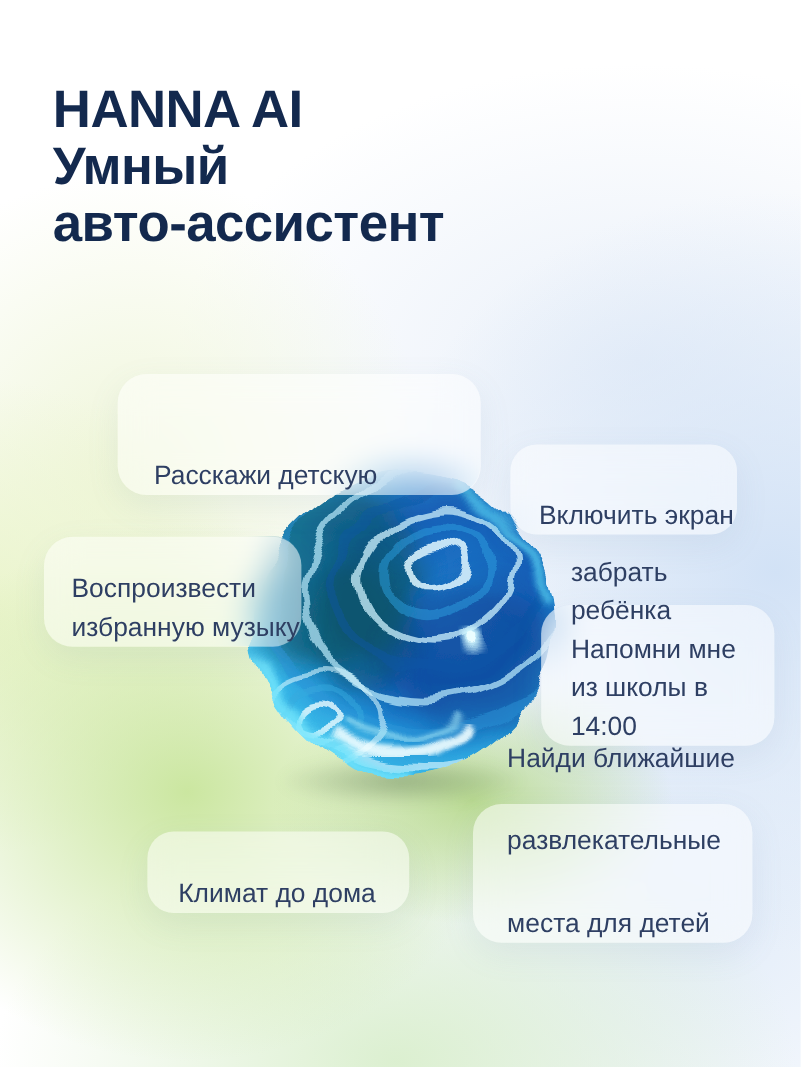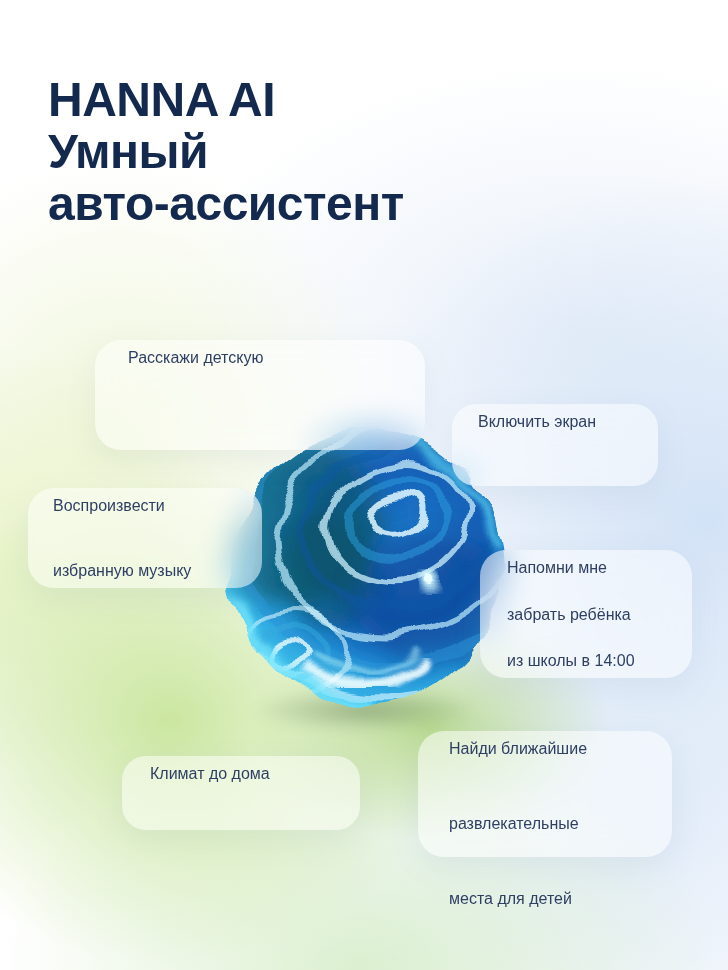--- a/index.html
+++ b/index.html
@@ -30,22 +30,22 @@
     filter:blur(6px);
   }
   .orb{position:absolute;left:216px;top:420px;z-index:2;}
   .bubble{
     position:absolute;z-index:3;box-sizing:border-box;
     border-radius:26px;
     background:rgba(255,255,255,.5);
     -webkit-backdrop-filter:blur(16px) saturate(1.05);
     backdrop-filter:blur(16px) saturate(1.05);
     box-shadow:0 10px 30px rgba(110,140,165,.10);
-    color:#2e3f63;font-size:16px;line-height:35px;
-    display:flex;flex-direction:column;justify-content:space-between;
+    color:#2e3f63;font-size:24px;line-height:35px;
+    display:flex;flex-direction:column;justify-content:flex-end;margin-left:12px;
   }
   .bubble .ln{display:block;}
   .b-tell-story{left:95px;top:340px;width:330px;height:110px;padding-left:33px;}
   .b-screen{left:452px;top:404px;width:206px;height:82px;padding-left:26px;border-radius:24px;}
   .b-music{left:28px;top:488px;width:234px;height:100px;padding-left:25px;}
   .b-reminder{left:480px;top:550px;width:212px;height:128px;padding-left:27px;}
   .b-climate{left:58px;top:640px;width:234px;height:100px;padding-left:24px;}
   .b-route{left:122px;top:756px;width:238px;height:74px;padding-left:28px;border-radius:24px;}
   .b-places{left:418px;top:731px;width:254px;height:126px;padding-left:31px;gap:40px;}
 </style>
@@ -131,22 +131,22 @@
   <div class="bubble b-screen">
     <span class="ln">Включить экран</span>
   </div>
 
   <div class="bubble b-music">
     <span class="ln">Воспроизвести</span>
     <span class="ln">избранную музыку</span>
   </div>
 
   <div class="bubble b-reminder">
+    <span class="ln">забрать ребёнка</span>
     <span class="ln">Напомни мне</span>
-    <span class="ln">забрать ребёнка</span>
     <span class="ln">из школы в 14:00</span>
   </div>
 
 
   <div class="bubble b-route">
     <span class="ln">Климат до дома</span>
   </div>
 
   <div class="bubble b-places">
     <span class="ln">Найди ближайшие</span>

